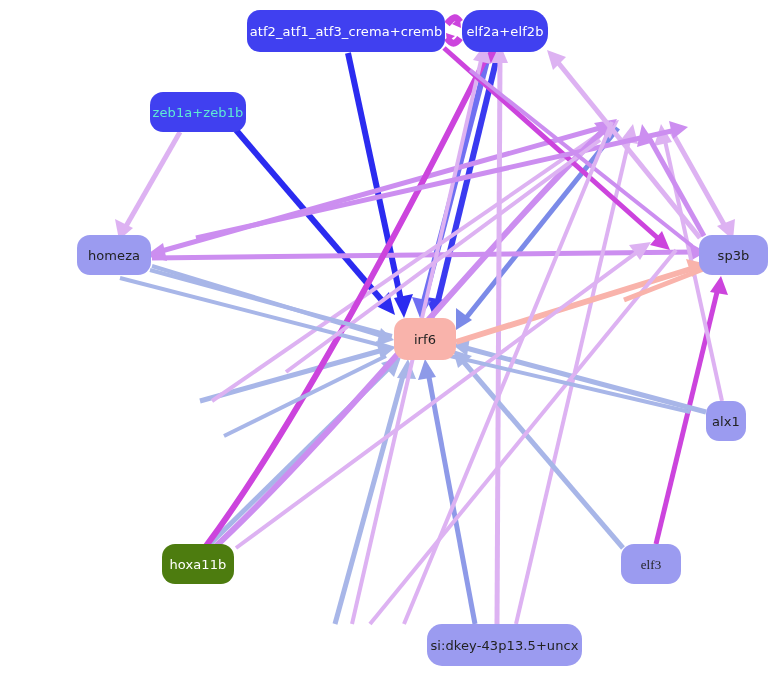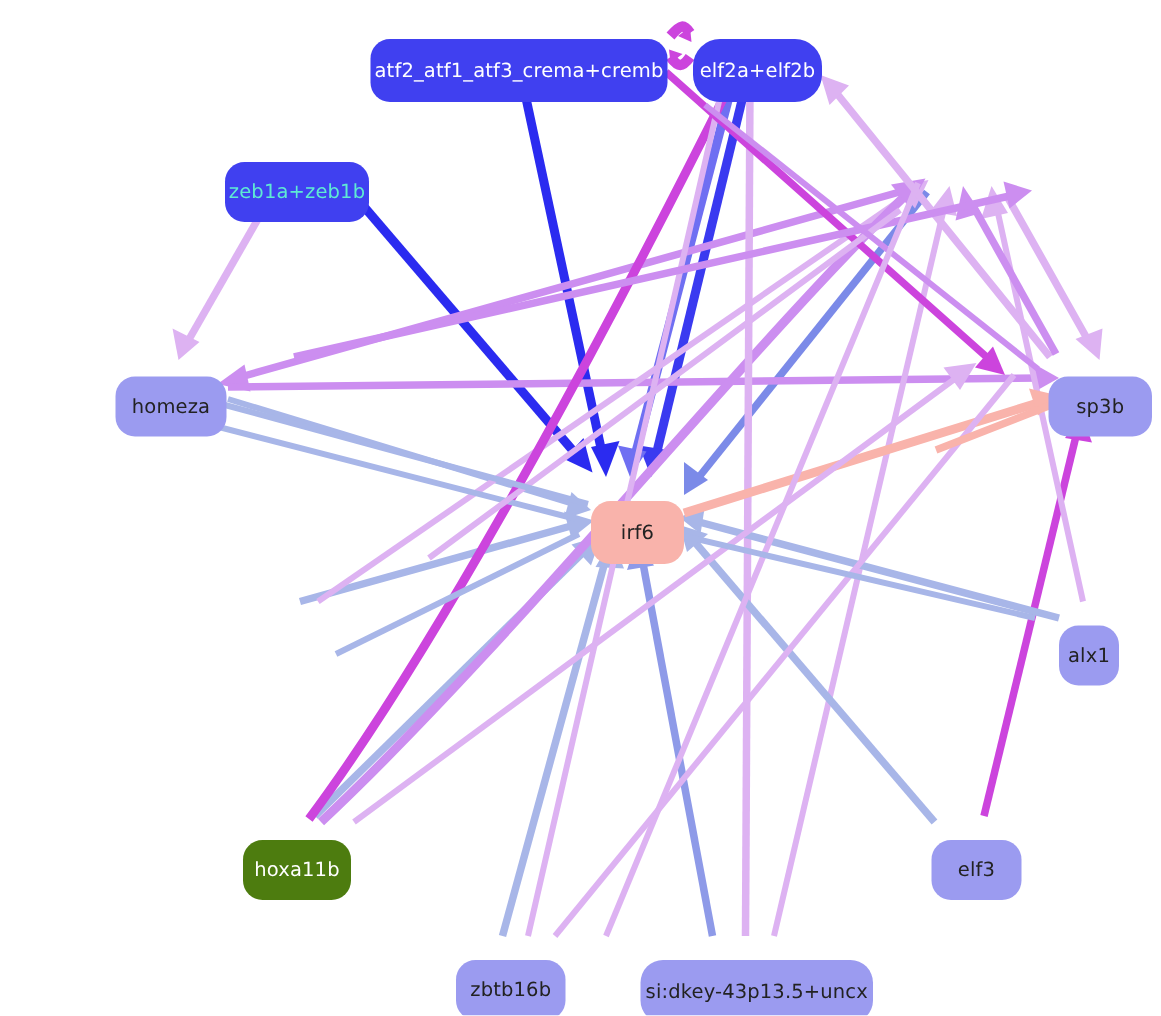--- a/index.html
+++ b/index.html
@@ -35,21 +35,20 @@
     position: absolute;
     box-sizing: border-box;
     border-radius: 13px;
     display: flex;
     align-items: center;
     justify-content: center;
     text-align: left;
     white-space: nowrap;
     line-height: 1;
     letter-spacing: 0.1px;
-    margin-top: 16px;
   }
   .node-label {
     display: block;
     padding: 0 2px;
   }
 </style>
 </head>
 <body>
 
 <div id="graph-canvas" style="background: rgb(255, 255, 255);">
@@ -258,24 +257,21 @@
     </div>
     <div class="node" style="left: 394px; top: 318px; width: 62px; height: 42px; background: rgb(249, 179, 171); color: rgb(34, 34, 34); font-size: 13px;">
       <span class="node-label">irf6</span>
     </div>
     <div class="node" style="left: 706px; top: 401px; width: 40px; height: 40px; background: rgb(155, 155, 240); color: rgb(34, 34, 34); font-size: 13px;">
       <span class="node-label">alx1</span>
     </div>
     <div class="node" style="left: 162px; top: 544px; width: 72px; height: 40px; background: #4d7c0f; color: rgb(255, 255, 255); font-size: 13px;">
       <span class="node-label">hoxa11b</span>
     </div>
-    <div class="node" style="left: 621px; top: 544px; width: 60px; height: 40px; background: rgb(155, 155, 240); color: rgb(34, 34, 34); font-size: 13px;">
+    <div class="node" style="left: 621px; top: 544px; width: 60px; height: 40px; background: rgb(155, 155, 240); color: rgb(34, 34, 34); font-size: 13px; font-family: Liberation Serif, serif;">
       <span class="node-label">elf3</span>
-    </div>
-    <div class="node" style="left: 304px; top: 624px; width: 73px; height: 40px; background: rgb(155, 155, 240); color: rgb(34, 34, 34); font-size: 13px;">
-      <span class="node-label">zbtb16b</span>
     </div>
     <div class="node" style="left: 427px; top: 624px; width: 155px; height: 42px; background: rgb(155, 155, 240); color: rgb(34, 34, 34); font-size: 13px; border-radius: 15px;">
       <span class="node-label">si:dkey-43p13.5+uncx</span>
     </div>
   </div>
 
 </div>
 
 </body></html>

